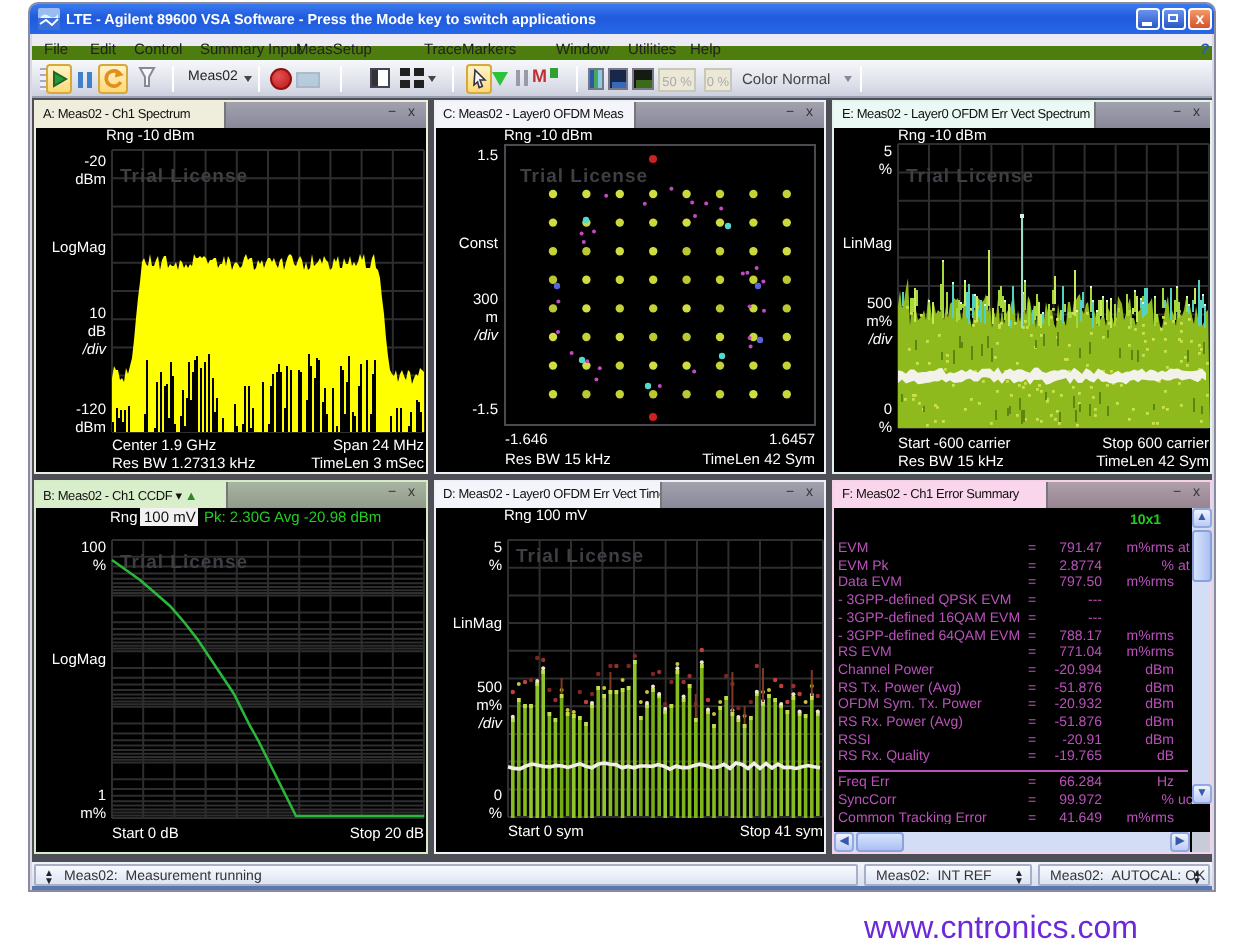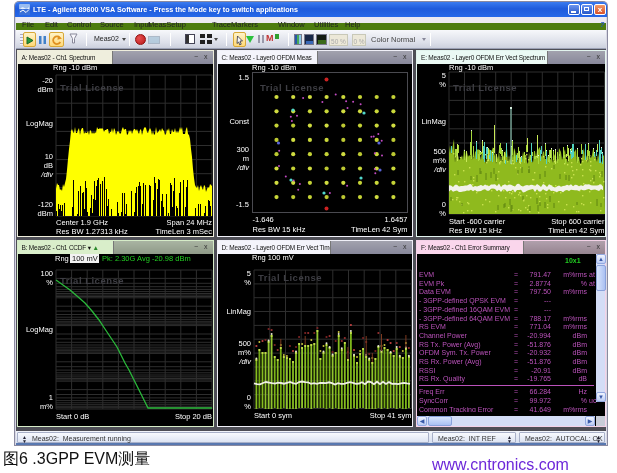--- a/index.html
+++ b/index.html
@@ -44,21 +44,21 @@
         </div>
     <div style="position:absolute;right:14px;top:2px;width:12px;height:11px;background:linear-gradient(#6a93ee,#2858c8);border:1px solid #fff;border-radius:2px">
           <div style="position:absolute;left:2px;top:2px;width:5px;height:4px;border:1px solid #fff"></div>
         </div>
     <div style="position:absolute;right:1px;top:2px;width:12px;height:11px;background:linear-gradient(#f09a6a,#d8512a);border:1px solid #fff;border-radius:2px;color:#fff;font-size:8px;font-weight:bold;text-align:center;line-height:10px">x</div>
   </div>
   <div id="menubar">
     <span class="mi" style="left:6px">File</span>
     <span class="mi" style="left:29px">Edit</span>
     <span class="mi" style="left:51px">Control</span>
-    <span class="mi" style="left:84px">Source</span>
+    <span class="mi" style="left:84px">Summary</span>
     <span class="mi" style="left:118px">Input</span>
     <span class="mi" style="left:132px">MeasSetup</span>
     <span class="mi" style="left:196px">Trace</span>
     <span class="mi" style="left:215px">Markers</span>
     <span class="mi" style="left:262px">Window</span>
     <span class="mi" style="left:298px">Utilities</span>
     <span class="mi" style="left:329px">Help</span>
     <span class="mi" style="left:584px;color:#2858c8;font-weight:bold;font-style:italic">?</span>
   </div>
   <div id="toolbar">
@@ -1238,14 +1238,13 @@
   </div>
   <div id="statusbar">
     <div class="ssec" style="left:1px;width:412px;padding-left:14px">Meas02:&nbsp;&nbsp;Measurement running
       <span style="position:absolute;left:4px;top:2px;color:#223;font-size:5px;line-height:4px">▲<br>▼</span></div>
     <div class="ssec" style="left:416px;width:84px;padding-left:5px">Meas02:&nbsp;&nbsp;INT REF
       <span style="position:absolute;right:3px;top:2px;color:#223;font-size:5px;line-height:4px">▲<br>▼</span></div>
     <div class="ssec" style="left:503px;width:86px;padding-left:5px">Meas02:&nbsp;&nbsp;AUTOCAL: OK
       <span style="position:absolute;right:3px;top:2px;color:#223;font-size:5px;line-height:4px">▲<br>▼</span></div>
   </div>
 </div>
-<div style="position:absolute;left:3px;top:449px;font-size:16px;color:#111">图6 .3GPP EVM测量</div>
 <div style="position:absolute;left:432px;top:456px;font-size:16px;color:#6d28d9">www.cntronics.com</div>
 </div>
 </body></html>

